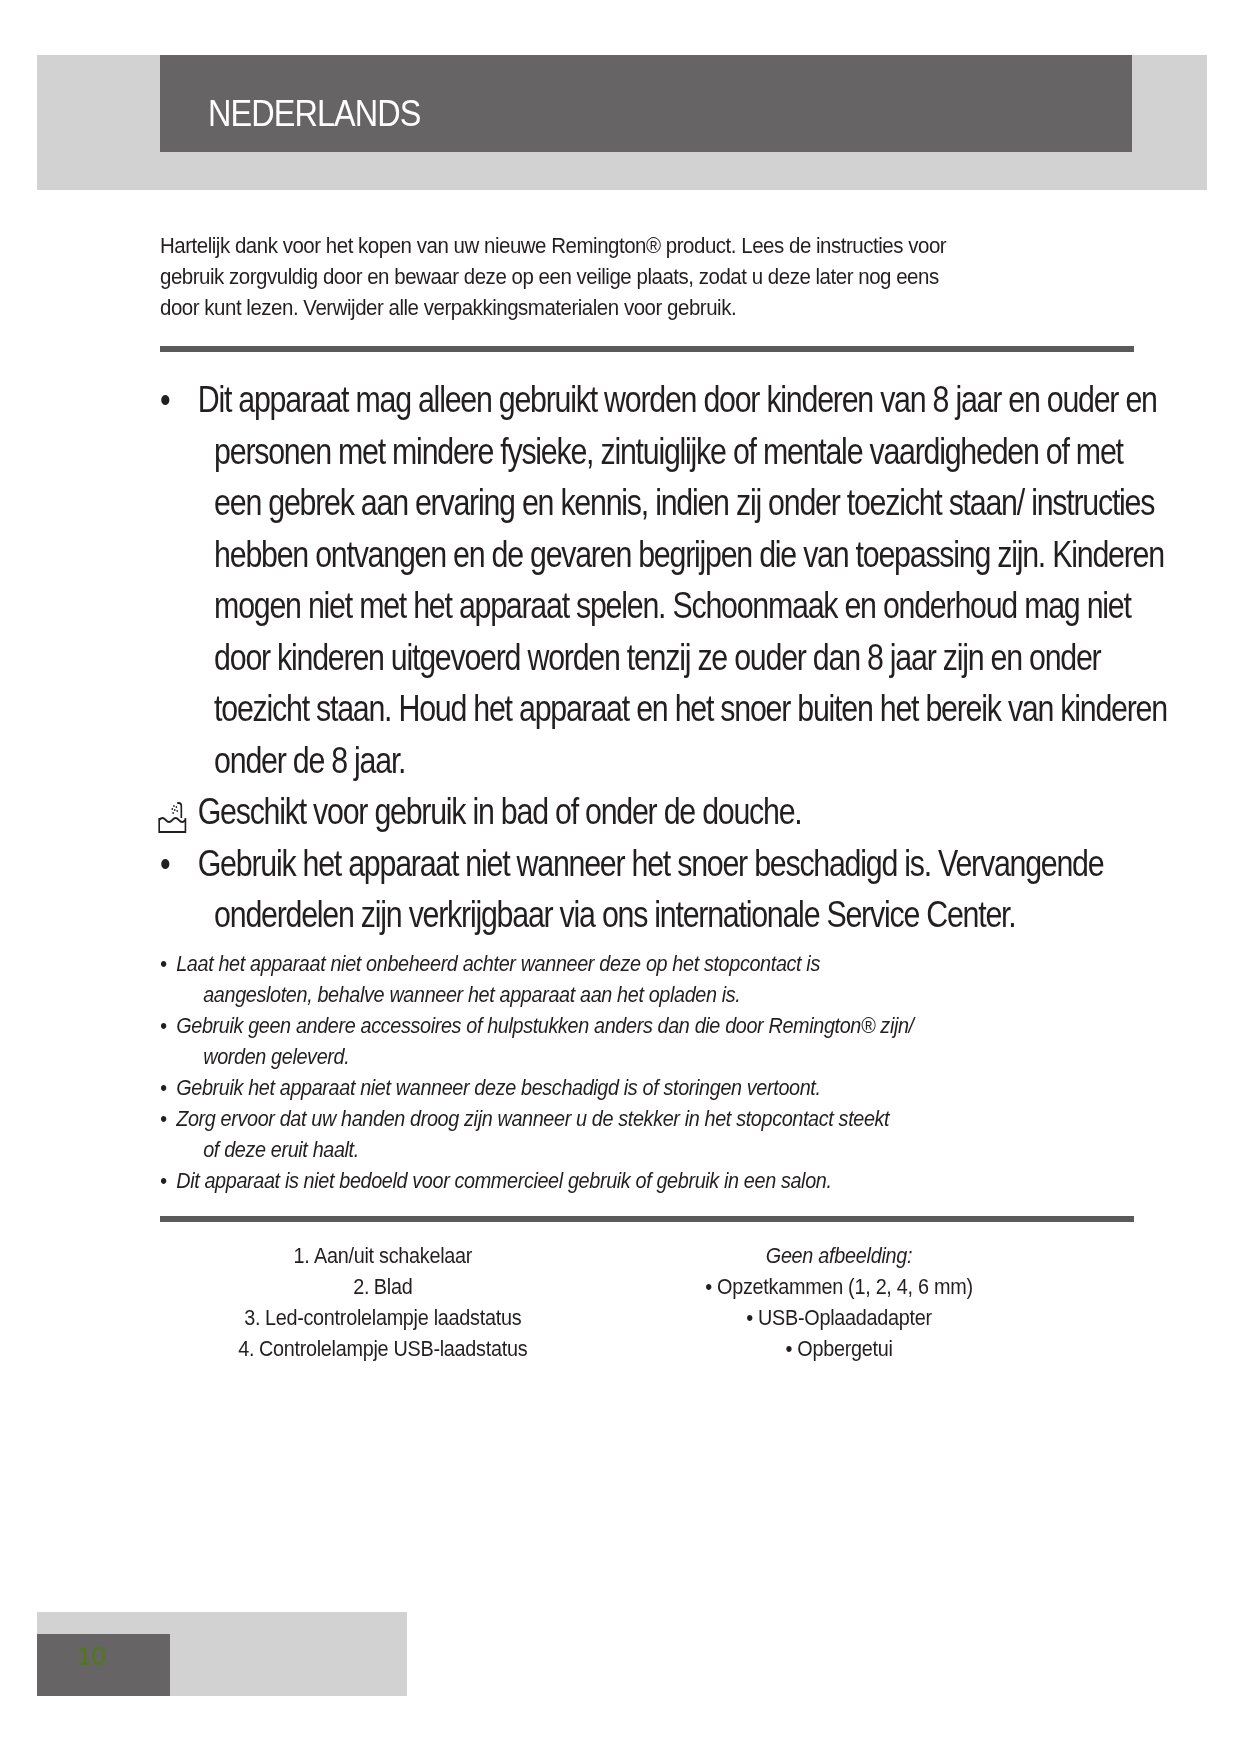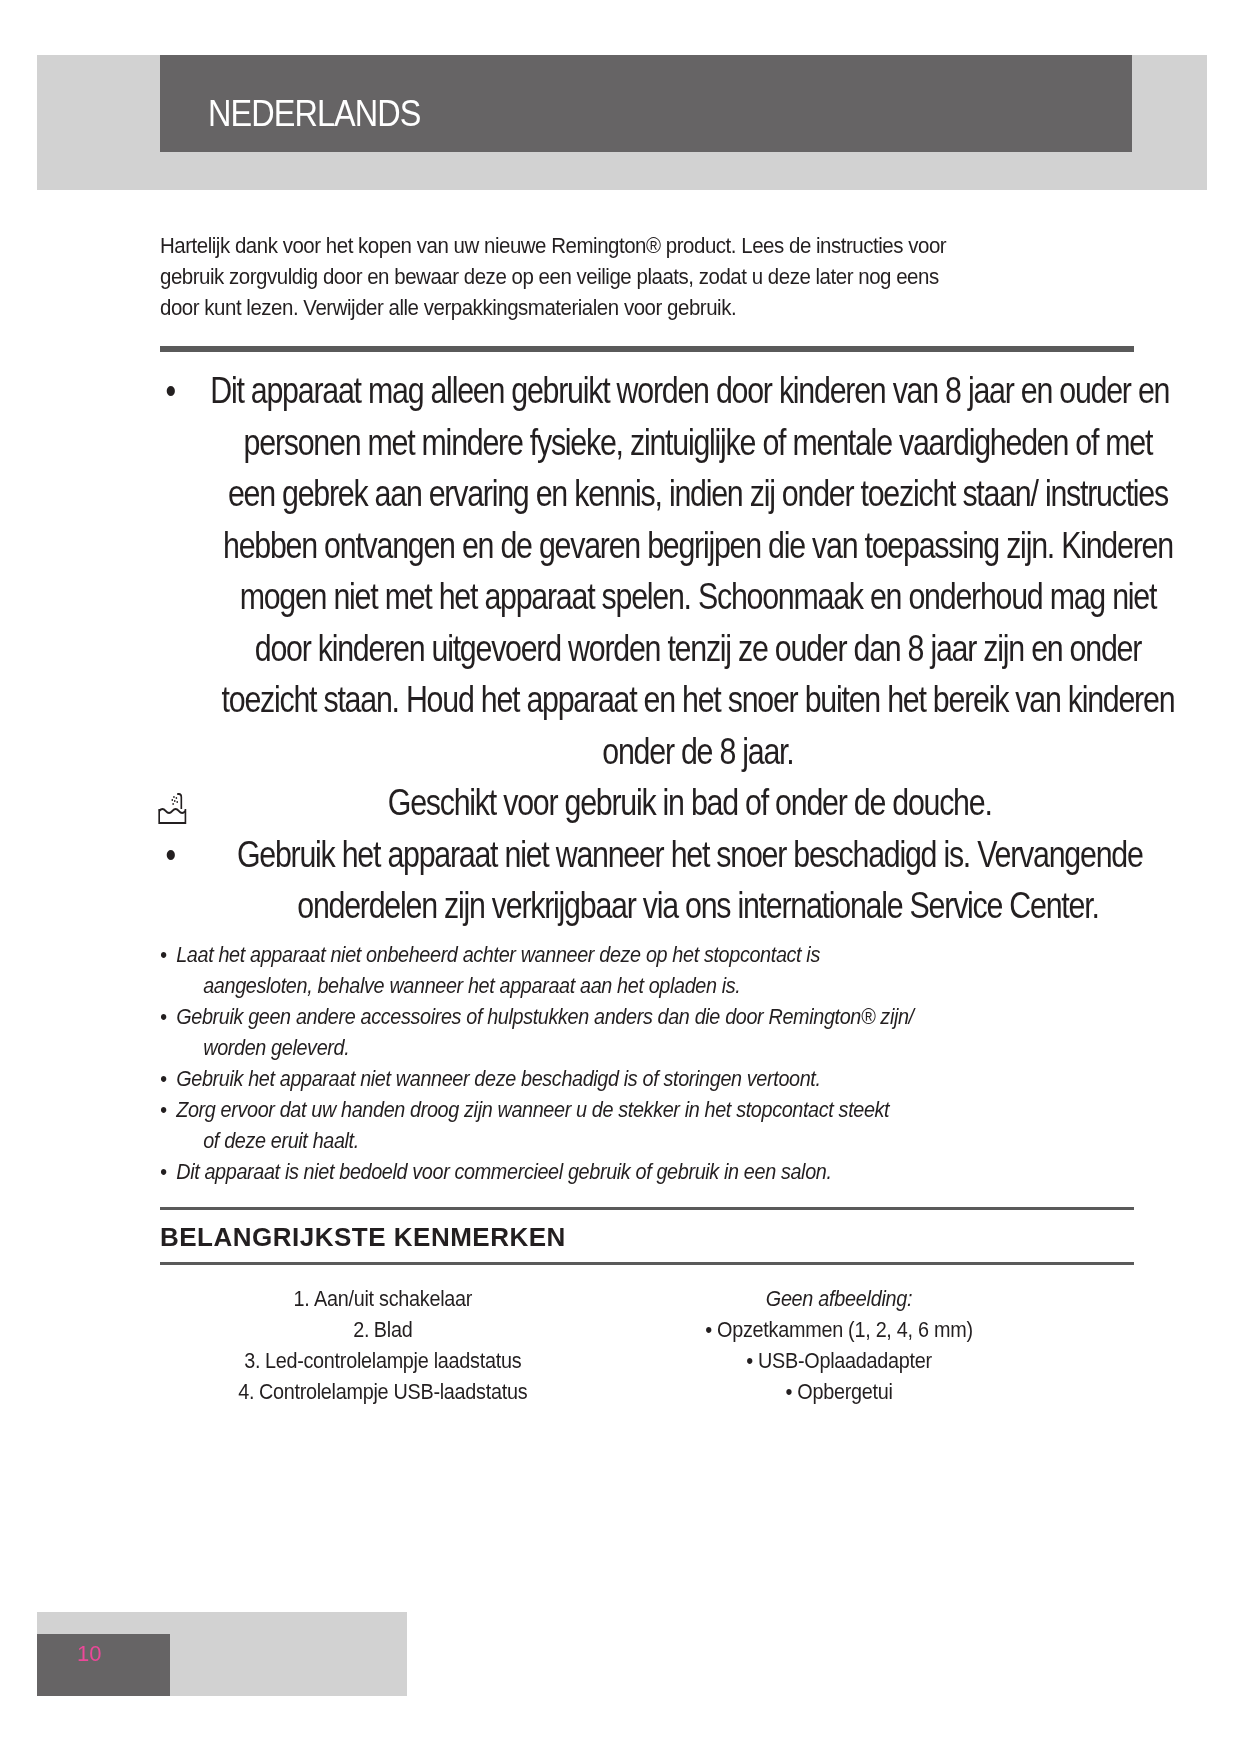--- a/index.html
+++ b/index.html
@@ -68,23 +68,22 @@
       font-family: "Liberation Sans", sans-serif;
       font-weight: bold;
       font-size: 26px;
       letter-spacing: 0.5px;
       margin: 10px 0 8px 0;
       line-height: 34px;
     }
     .rule1 { margin-top: 23px; }
     .big-list {
       list-style: none;
-      margin: 13px 0 0 0;
+      margin: 22px 0 0 0;
       padding: 0;
-      text-align: center;
     }
     .big-item {
       position: relative;
       font-family: "Liberation Sans", sans-serif;
       font-size: 37px;
       line-height: 51.5px;
       letter-spacing: -1.5px;
       padding-left: 46px;
       transform: scaleX(0.82);
       transform-origin: left top;
@@ -167,22 +166,22 @@
       top: 1634px;
       width: 133px;
       height: 62px;
       background: #666465;
     }
     .page-number {
       position: absolute;
       left: 77px;
       top: 1643px;
       font-family: "Liberation Sans", sans-serif;
-      font-size: 22px;
-      color: #ec4899;
+      font-size: 26px;
+      color: #4d7c0f;
       line-height: 1;
     }
   </style>
 </head>
 <body>
 
 <div class="header-band"></div>
 <div class="header-bar"></div>
 <div class="header-title">NEDERLANDS</div>
 
@@ -246,21 +245,20 @@
     <li class="small-item">
       <span>Zorg ervoor dat uw handen droog zijn wanneer u de stekker in het stopcontact steekt</span>
       <span class="cont">of deze eruit haalt.</span>
     </li>
     <li class="small-item">
       <span>Dit apparaat is niet bedoeld voor commercieel gebruik of gebruik in een salon.</span>
     </li>
   </ul>
 
   <div class="rule rule2"></div>
-  <div class="section-heading">BELANGRIJKSTE KENMERKEN</div>
   <div class="rule"></div>
 
   <div class="features">
     <div class="feat-col feat-left">
       <div><span class="feat-num">1.</span><span>Aan/uit schakelaar</span></div>
       <div><span class="feat-num">2.</span><span>Blad</span></div>
       <div><span class="feat-num">3.</span><span>Led-controlelampje laadstatus</span></div>
       <div><span class="feat-num">4.</span><span>Controlelampje USB-laadstatus</span></div>
     </div>
     <div class="feat-col feat-right">

